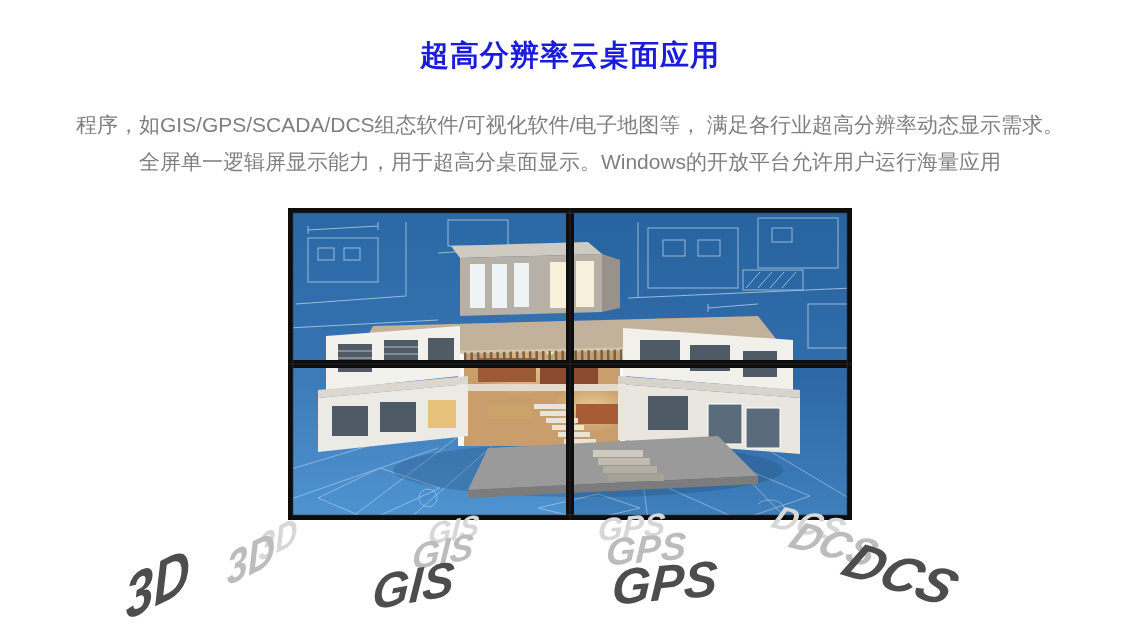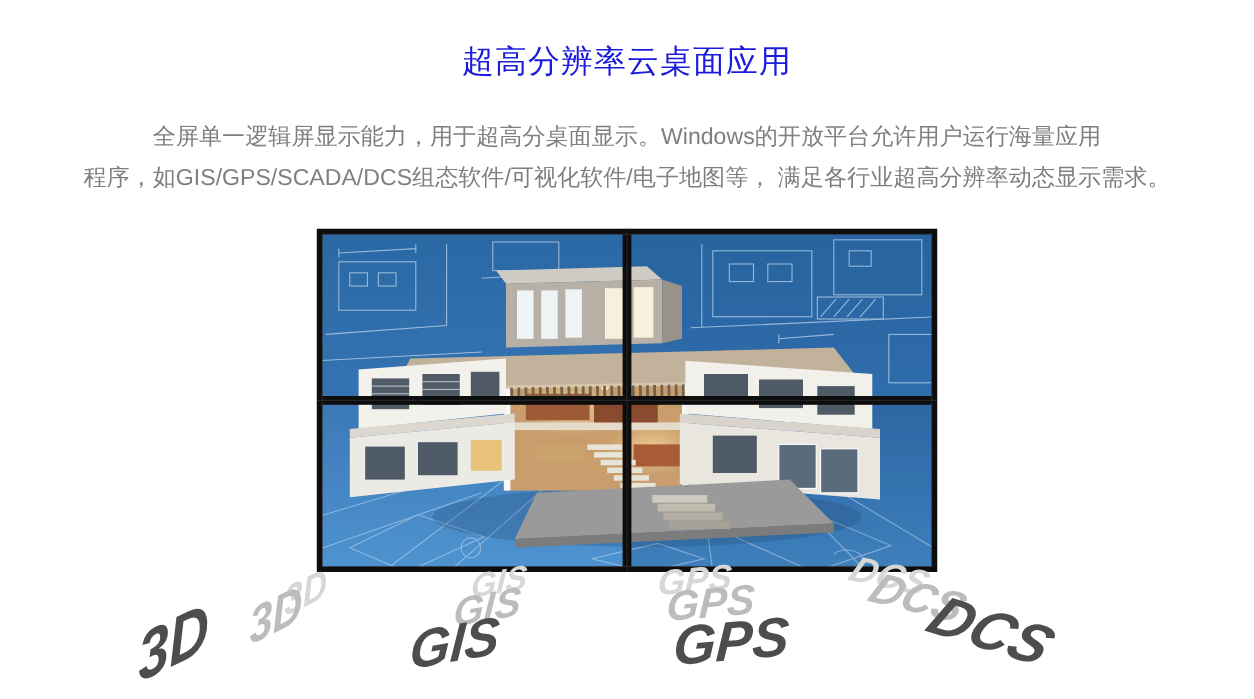--- a/index.html
+++ b/index.html
@@ -4,21 +4,21 @@
 <style>
   * { margin:0; padding:0; box-sizing:border-box; }
   html,body { background:#ffffff; }
   .slide {
     position:relative; width:1140px; height:635px;
     background:#ffffff; overflow:hidden;
     font-family:"Liberation Sans","DejaVu Sans",sans-serif;
   }
   .title {
     position:absolute; top:36px; left:0; width:100%;
-    text-align:center; font-size:29px; font-weight:normal;
+    text-align:center; font-size:29px; font-weight:bold;
     letter-spacing:1px; color:var(--title-blue,#1b1bdc);
   }
   .para {
     position:absolute; top:106px; left:0; width:100%;
     text-align:center; color:var(--body-gray,#7f7f7f);
     font-size:21px; line-height:37px;
   }
   .para div { white-space:pre; }
   .wall {
     position:absolute; left:288px; top:208px; width:564px; height:312px;
@@ -51,22 +51,22 @@
   .ldcs.g2   { left:774px; top:507px; font-size:33px; transform:rotate(12deg) skewX(-14deg); }
 </style>
 </head>
 <body>
 
 <div class="slide">
 
   <h1 class="title">超高分辨率云桌面应用</h1>
 
   <div class="para">
+    <div>程序，如GIS/GPS/SCADA/DCS组态软件/可视化软件/电子地图等， 满足各行业超高分辨率动态显示需求。</div>
     <div>全屏单一逻辑屏显示能力，用于超高分桌面显示。Windows的开放平台允许用户运行海量应用</div>
-    <div>程序，如GIS/GPS/SCADA/DCS组态软件/可视化软件/电子地图等， 满足各行业超高分辨率动态显示需求。</div>
   </div>
 
   <div class="wall">
     <svg viewBox="0 0 564 312" xmlns="http://www.w3.org/2000/svg">
       <defs>
         <linearGradient id="bgGrad" x1="0" y1="0" x2="0" y2="1">
           <stop offset="0" stop-color="#2a68a5" style="stop-color:var(--screen-top,#2a68a5)"></stop>
           <stop offset="0.55" stop-color="#3674b3"></stop>
           <stop offset="1" stop-color="#4a90cf" style="stop-color:var(--screen-bottom,#4a90cf)"></stop>
         </linearGradient>

